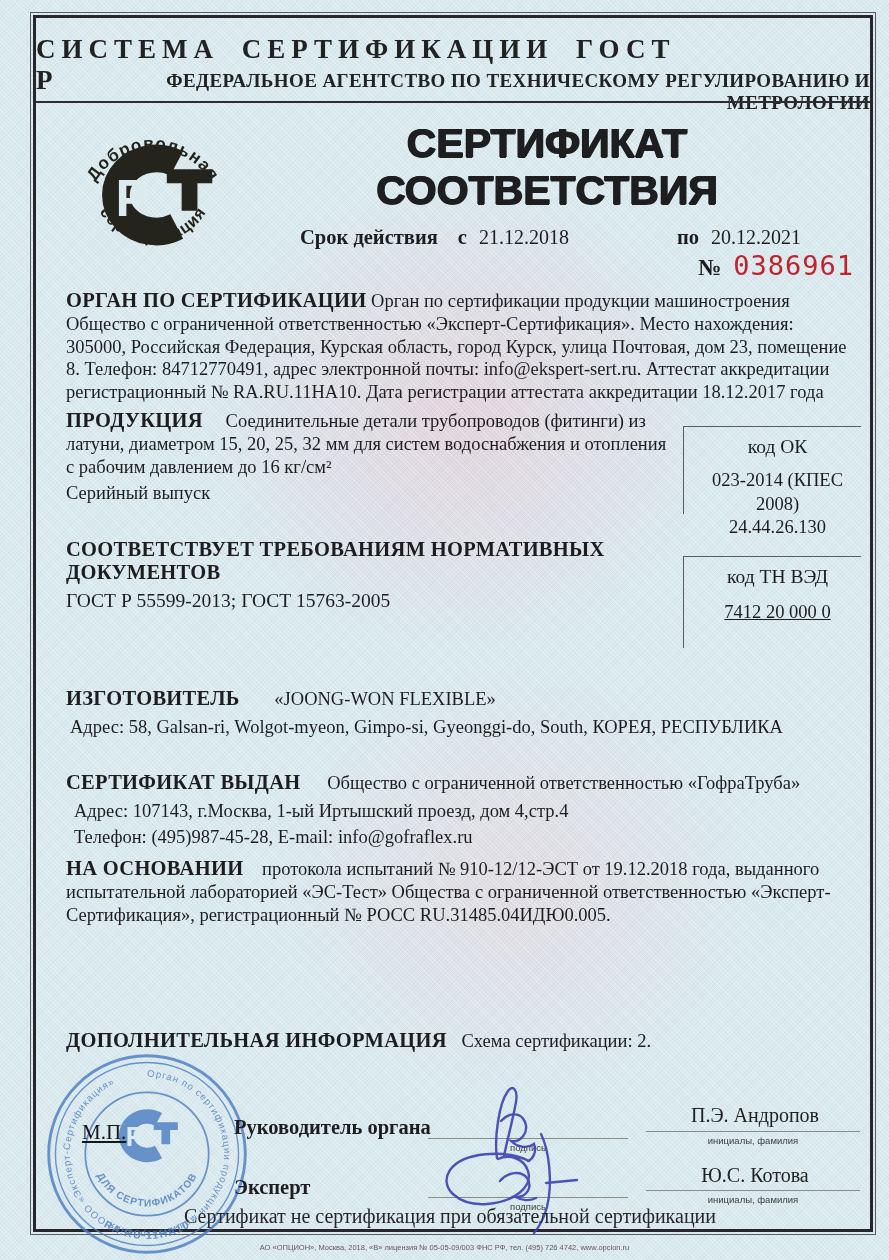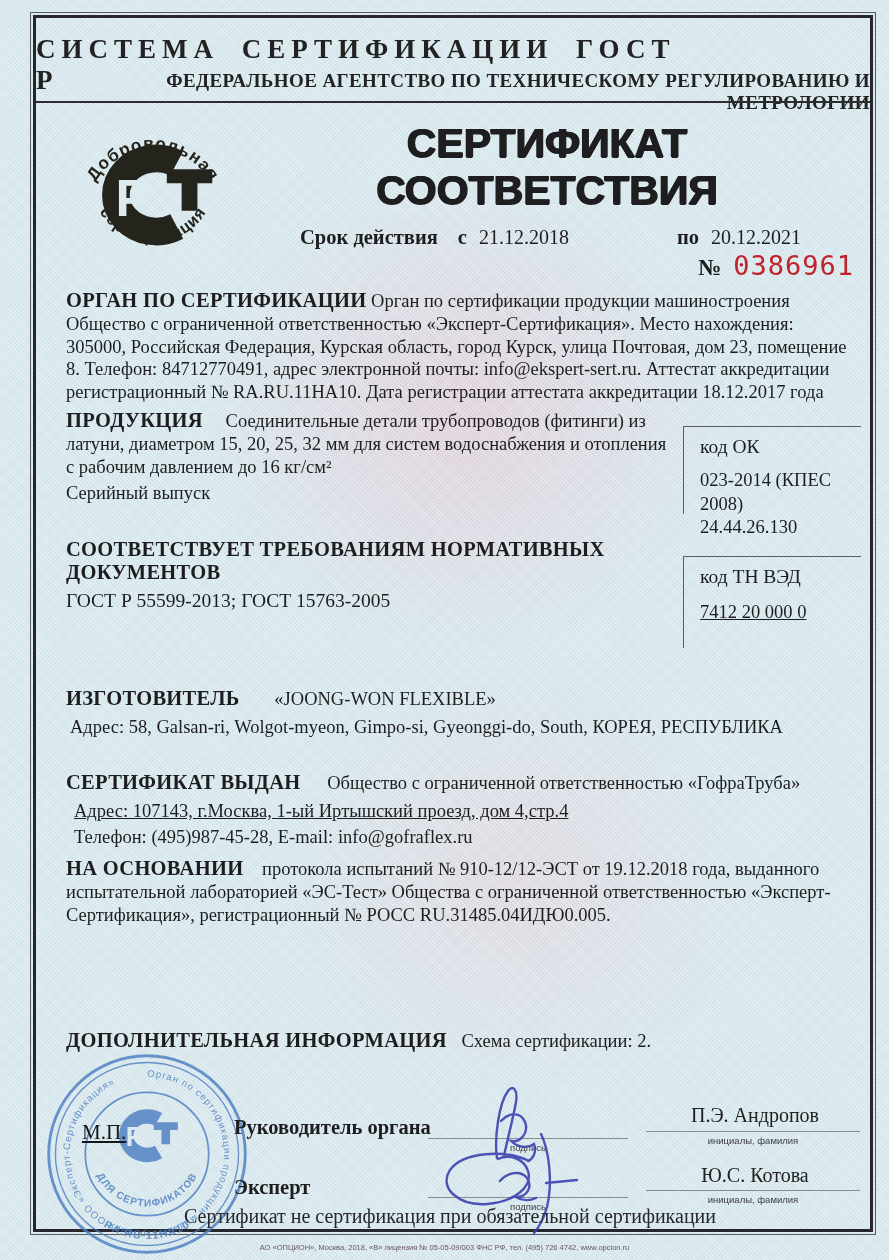--- a/index.html
+++ b/index.html
@@ -24,21 +24,21 @@
   .doc-title{position:absolute;left:236px;top:120px;width:622px;text-align:center;
     font-family:"Liberation Sans",sans-serif;font-size:41px;font-weight:700;color:#1e1e20;
     text-shadow:.8px 0 0 currentColor,-.8px 0 0 currentColor,0 .5px 0 currentColor;}
   .no-sym{font-weight:bold;font-size:23px;}
   .val{font-size:20px;}
   .bold{font-weight:bold;}
   .serial{font-family:"DejaVu Sans Mono",monospace;font-size:27px;letter-spacing:1px;color:#c0232b;}
   .sec-label{font-weight:bold;font-size:20.5px;letter-spacing:.3px;}
   .body-text{font-size:18.5px;line-height:1.22;}
   .codebox{position:absolute;border-top:1.6px solid #5d5d60;border-left:1.6px solid #5d5d60;
-    padding:8px 6px 0 16px;box-sizing:border-box;font-size:18.5px;line-height:1.25;}
+    padding:8px 6px 0 16px;box-sizing:border-box;font-size:18.5px;line-height:1.25;text-align:center;}
   .codebox .cb-label{font-size:19.5px;margin-bottom:10px;}
   .sigline{position:absolute;border-bottom:1.4px solid #8c8c88;}
   .sigcap{position:absolute;text-align:center;font-family:"Liberation Sans",sans-serif;font-size:9.5px;color:#3c3c3c;}
   .signame{position:absolute;text-align:center;font-size:20px;color:#222;}
   .role{position:absolute;font-weight:bold;font-size:20.5px;}
   .mp{position:absolute;left:82px;top:1120px;font-size:21px;color:#17171a;z-index:5;text-decoration:underline;}
   .foot-note{position:absolute;left:150px;top:1205px;width:600px;text-align:center;font-size:20px;color:#26262a;}
   .fine-print{position:absolute;left:0;top:1243px;width:889px;text-align:center;
     font-family:"Liberation Sans",sans-serif;font-size:7.5px;color:#6b5560;}
   .overlay{position:absolute;left:0;top:0;width:889px;height:1260px;pointer-events:none;}
@@ -116,21 +116,21 @@
 
   <div class="abs body-text" style="left:66px;top:686px;width:792px;">
     <span class="sec-label" style="margin-right:30px;">ИЗГОТОВИТЕЛЬ</span>
     <span>«JOONG-WON FLEXIBLE»</span>
     <div style="margin-top:5px;padding-left:4px;">Адрес: 58, Galsan-ri, Wolgot-myeon, Gimpo-si, Gyeonggi-do, South, КОРЕЯ, РЕСПУБЛИКА</div>
   </div>
 
   <div class="abs body-text" style="left:66px;top:770px;width:800px;">
     <span class="sec-label" style="margin-right:22px;">СЕРТИФИКАТ ВЫДАН</span>
     <span>Общество с ограниченной ответственностью «ГофраТруба»</span>
-    <div style="margin-top:5px;padding-left:8px;text-decoration:underline;">Адрес: 107143, г.Москва, 1-ый Иртышский проезд, дом 4,стр.4</div>
+    <div style="margin-top:5px;padding-left:8px;">Адрес: 107143, г.Москва, 1-ый Иртышский проезд, дом 4,стр.4</div>
     <div style="margin-top:3px;padding-left:8px;">Телефон: (495)987-45-28, E-mail: info@gofraflex.ru</div>
   </div>
 
   <div class="abs body-text" style="left:66px;top:856px;width:800px;">
     <span class="sec-label" style="margin-right:14px;">НА ОСНОВАНИИ</span>
     <span>протокола испытаний № 910-12/12-ЭСТ от 19.12.2018 года, выданного испытательной лабораторией «ЭС-Тест» Общества с ограниченной ответственностью «Эксперт-Сертификация», регистрационный № РОСС RU.31485.04ИДЮ0.005.</span>
   </div>
 
   <div class="abs body-text" style="left:66px;top:1028px;width:800px;">
     <span class="sec-label" style="margin-right:10px;">ДОПОЛНИТЕЛЬНАЯ ИНФОРМАЦИЯ</span>

